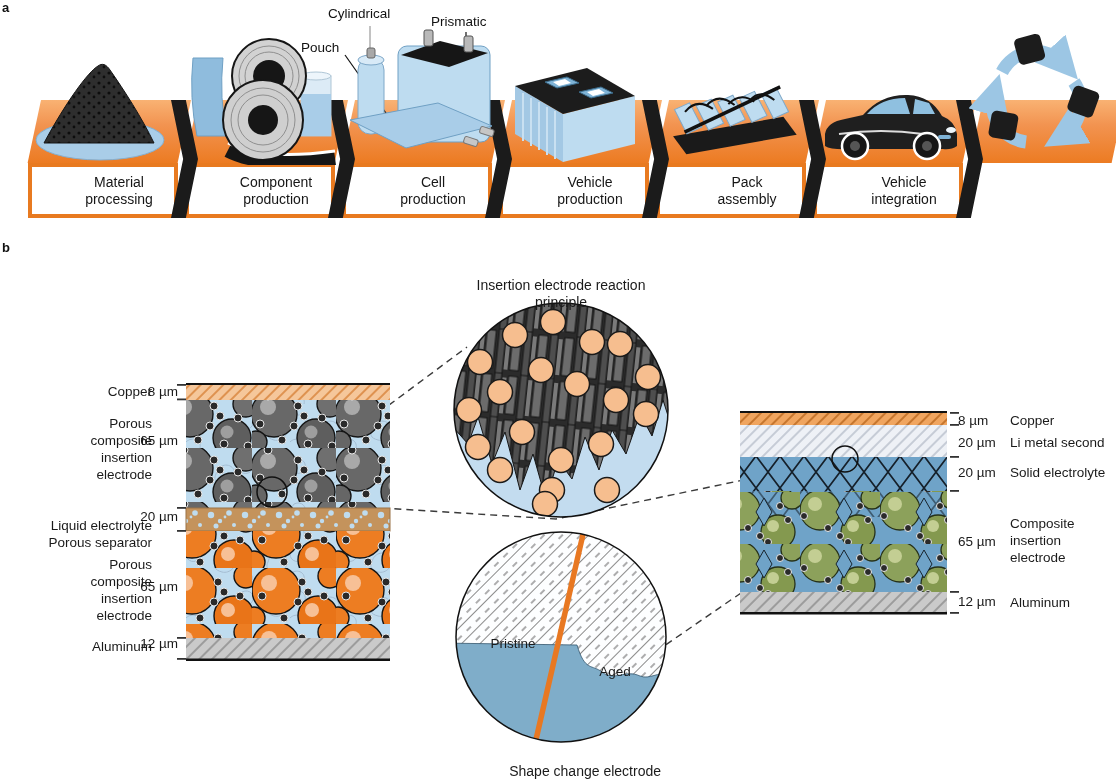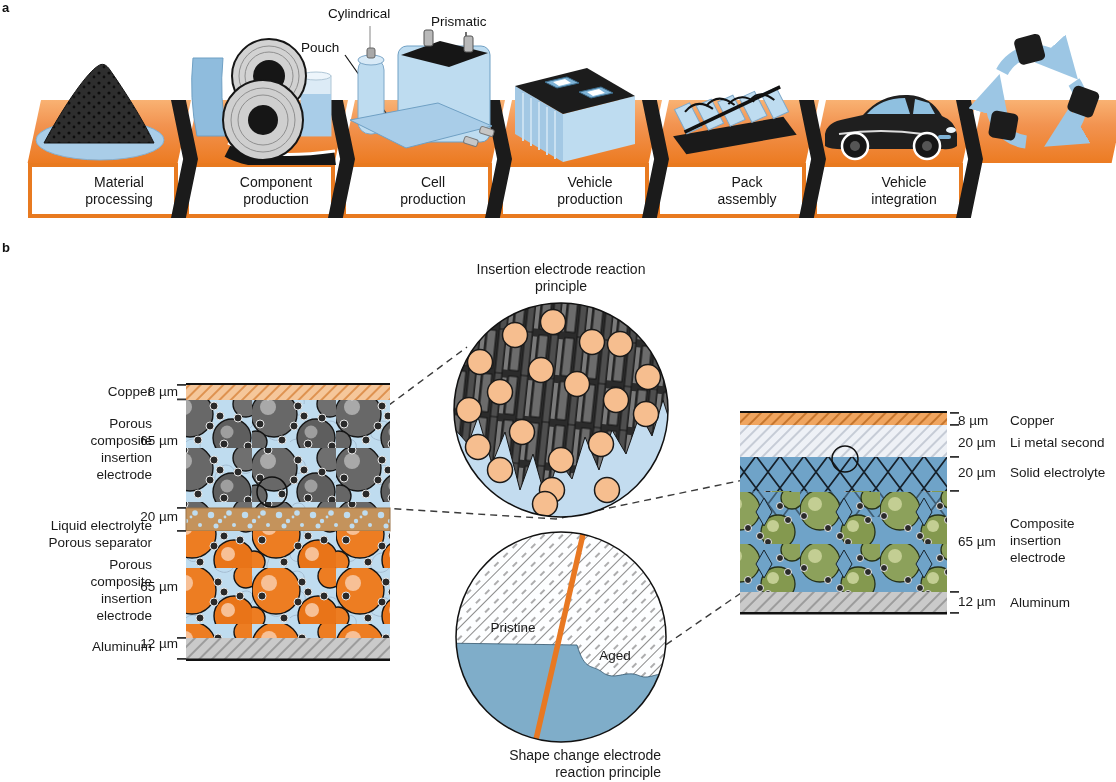--- a/index.html
+++ b/index.html
@@ -15,21 +15,21 @@
   .stagebox{position:absolute;left:4px;top:4px;right:4px;bottom:4px;background:#fff;
             display:flex;flex-direction:column;align-items:center;justify-content:center;
             font-size:14px;line-height:17px;text-align:center;color:#161616;padding-left:32px;}
   .chevron{top:100px;width:27px;height:118px;background:#1b1b1b;z-index:3;
            clip-path:polygon(0 0,55% 0,100% 50%,55% 100%,0 100%,45% 50%);}
   .icon{z-index:4;}
   .celltype{font-size:13.5px;color:#111;z-index:6;}
   
   .lay{font-size:13.5px;line-height:17px;z-index:5;}
   .r{text-align:right;}
-  .c{text-align:center;}
+  .c{text-align:center;margin-top:16px;}
   svg{display:block;}
 </style>
 </head>
 <body>
 
 <div id="fig">
 
   <svg width="0" height="0">
     <defs>
       <pattern id="pdots" width="10" height="10" patternUnits="userSpaceOnUse">

